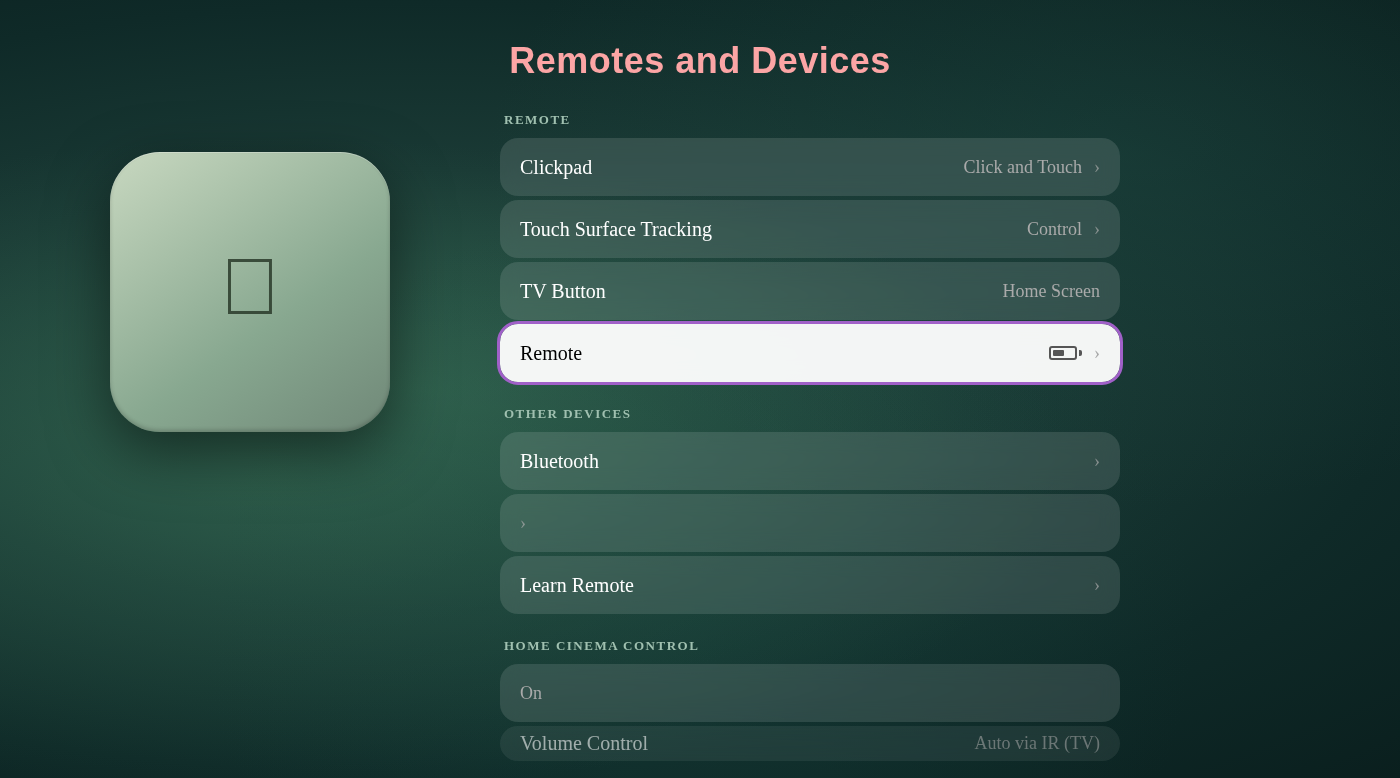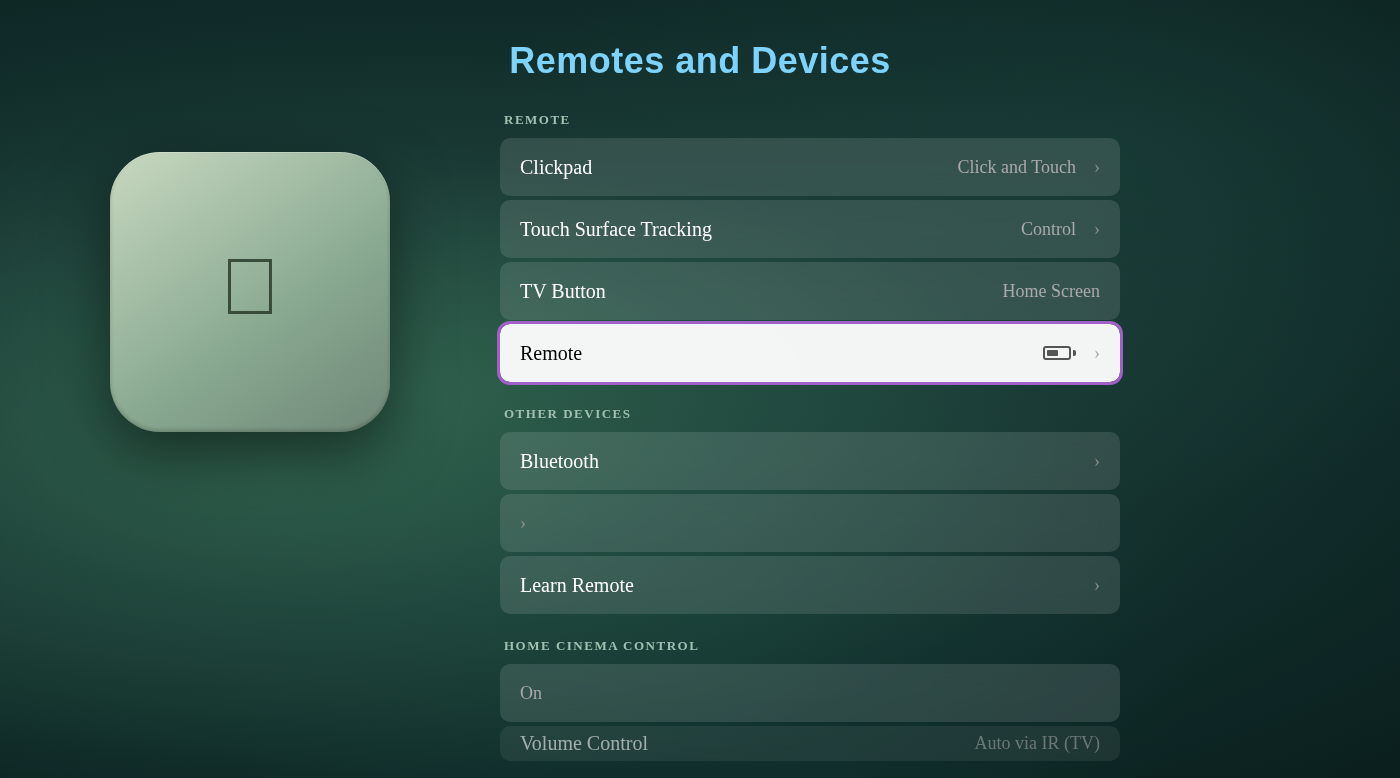--- a/index.html
+++ b/index.html
@@ -31,21 +31,21 @@
       position: relative;
       z-index: 1;
       width: 100%;
       height: 100%;
       display: flex;
       flex-direction: column;
       align-items: center;
     }
 
     .page-title {
-      color: #7dd3fc;
+      color: #fca5a5;
       font-size: 36px;
       font-weight: 700;
       margin-top: 40px;
       margin-bottom: 30px;
       letter-spacing: 0.5px;
     }
 
     .main-area {
       display: flex;
       width: 100%;
@@ -104,21 +104,21 @@
     .section-group {
       margin-bottom: 24px;
       font-family: Liberation Serif, serif;
     }
 
     .menu-item {
       display: flex;
       align-items: center;
       justify-content: space-between;
       background: rgba(255, 255, 255, 0.12);
-      border-radius: 10px;
+      border-radius: 18px;
       padding: 0 20px;
       height: 58px;
       margin-bottom: 4px;
       cursor: pointer;
       transition: background 0.15s;
       backdrop-filter: blur(10px);
     }
 
     .menu-item.focused {
       background: rgba(255, 255, 255, 0.95);
@@ -132,21 +132,21 @@
       color: #ffffff;
     }
 
     .menu-item.focused .menu-item-left {
       color: #000000;
     }
 
     .menu-item-right {
       display: flex;
       align-items: center;
-      gap: 18px;
+      gap: 12px;
       color: #aaaaaa;
       font-size: 18px;
     }
 
     .menu-item.focused .menu-item-right {
       color: #555555;
     }
 
     .menu-item-value {
       font-size: 18px;

